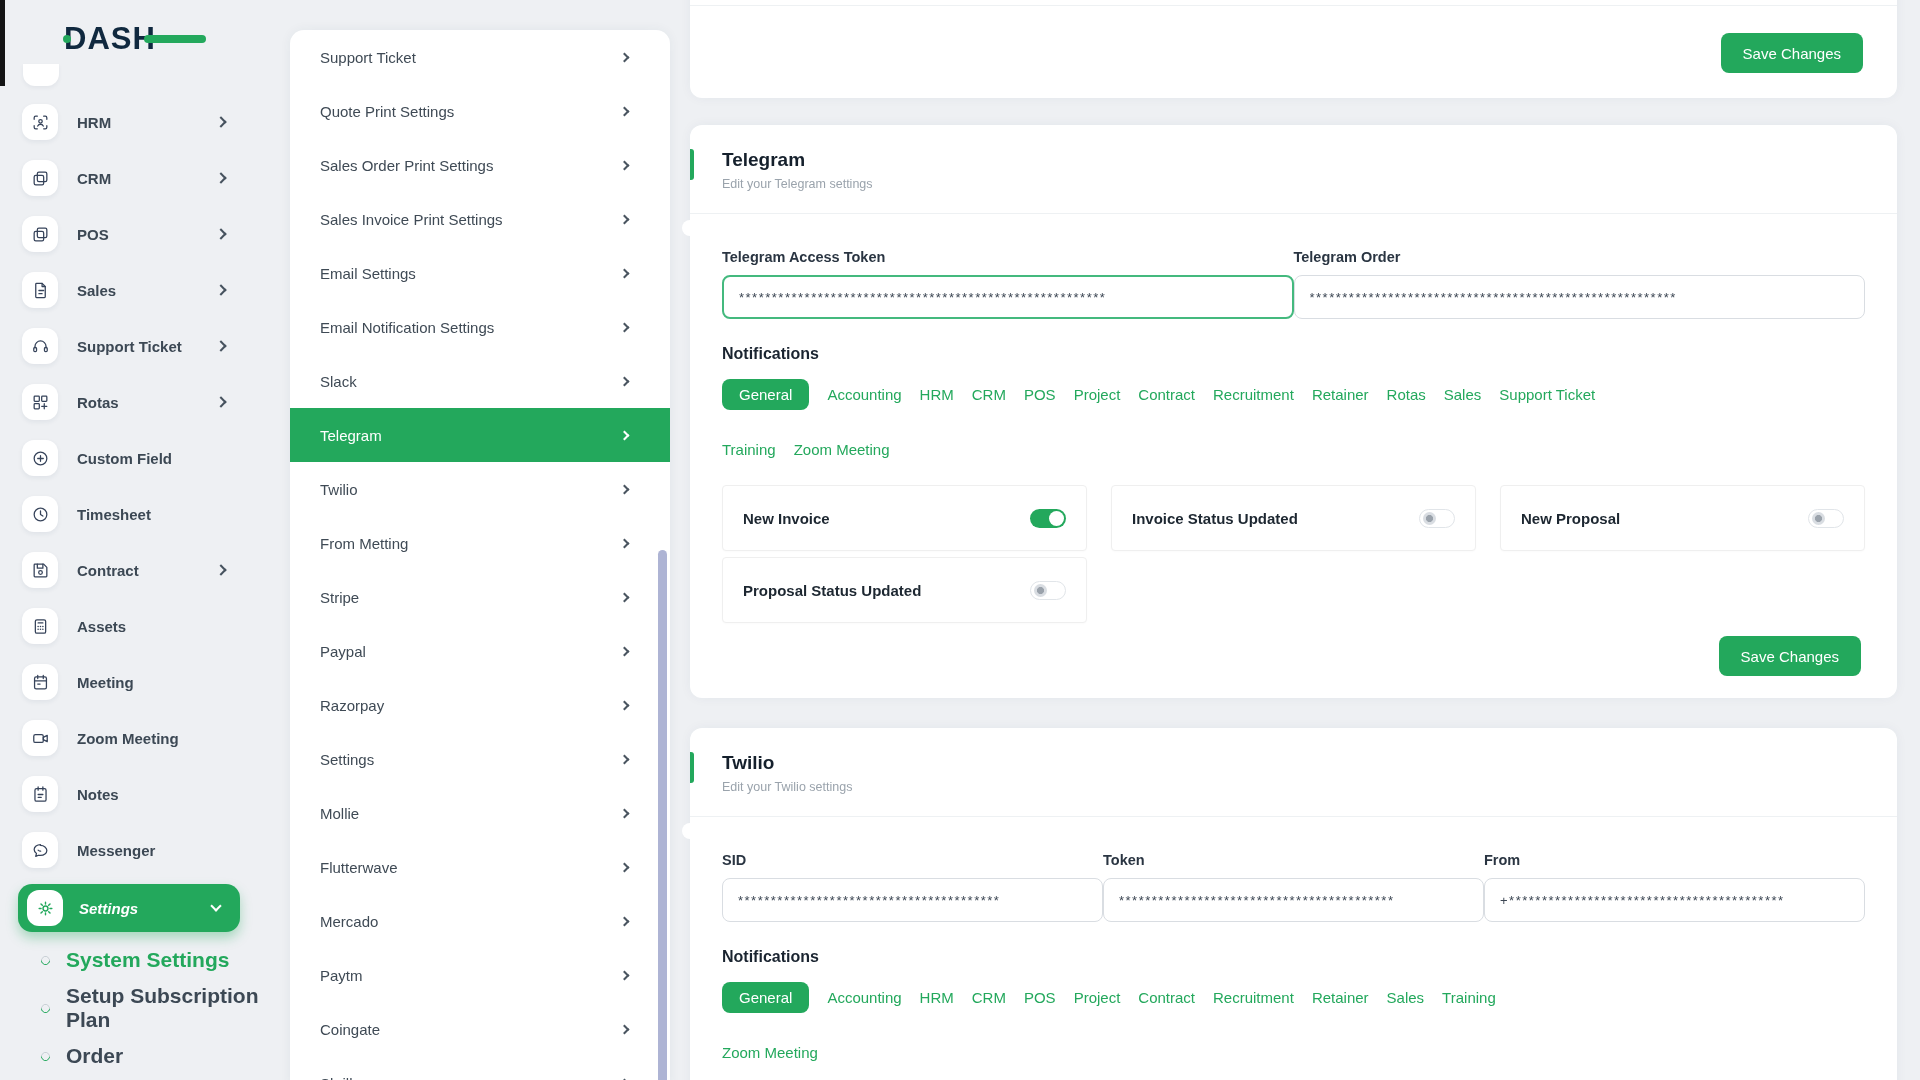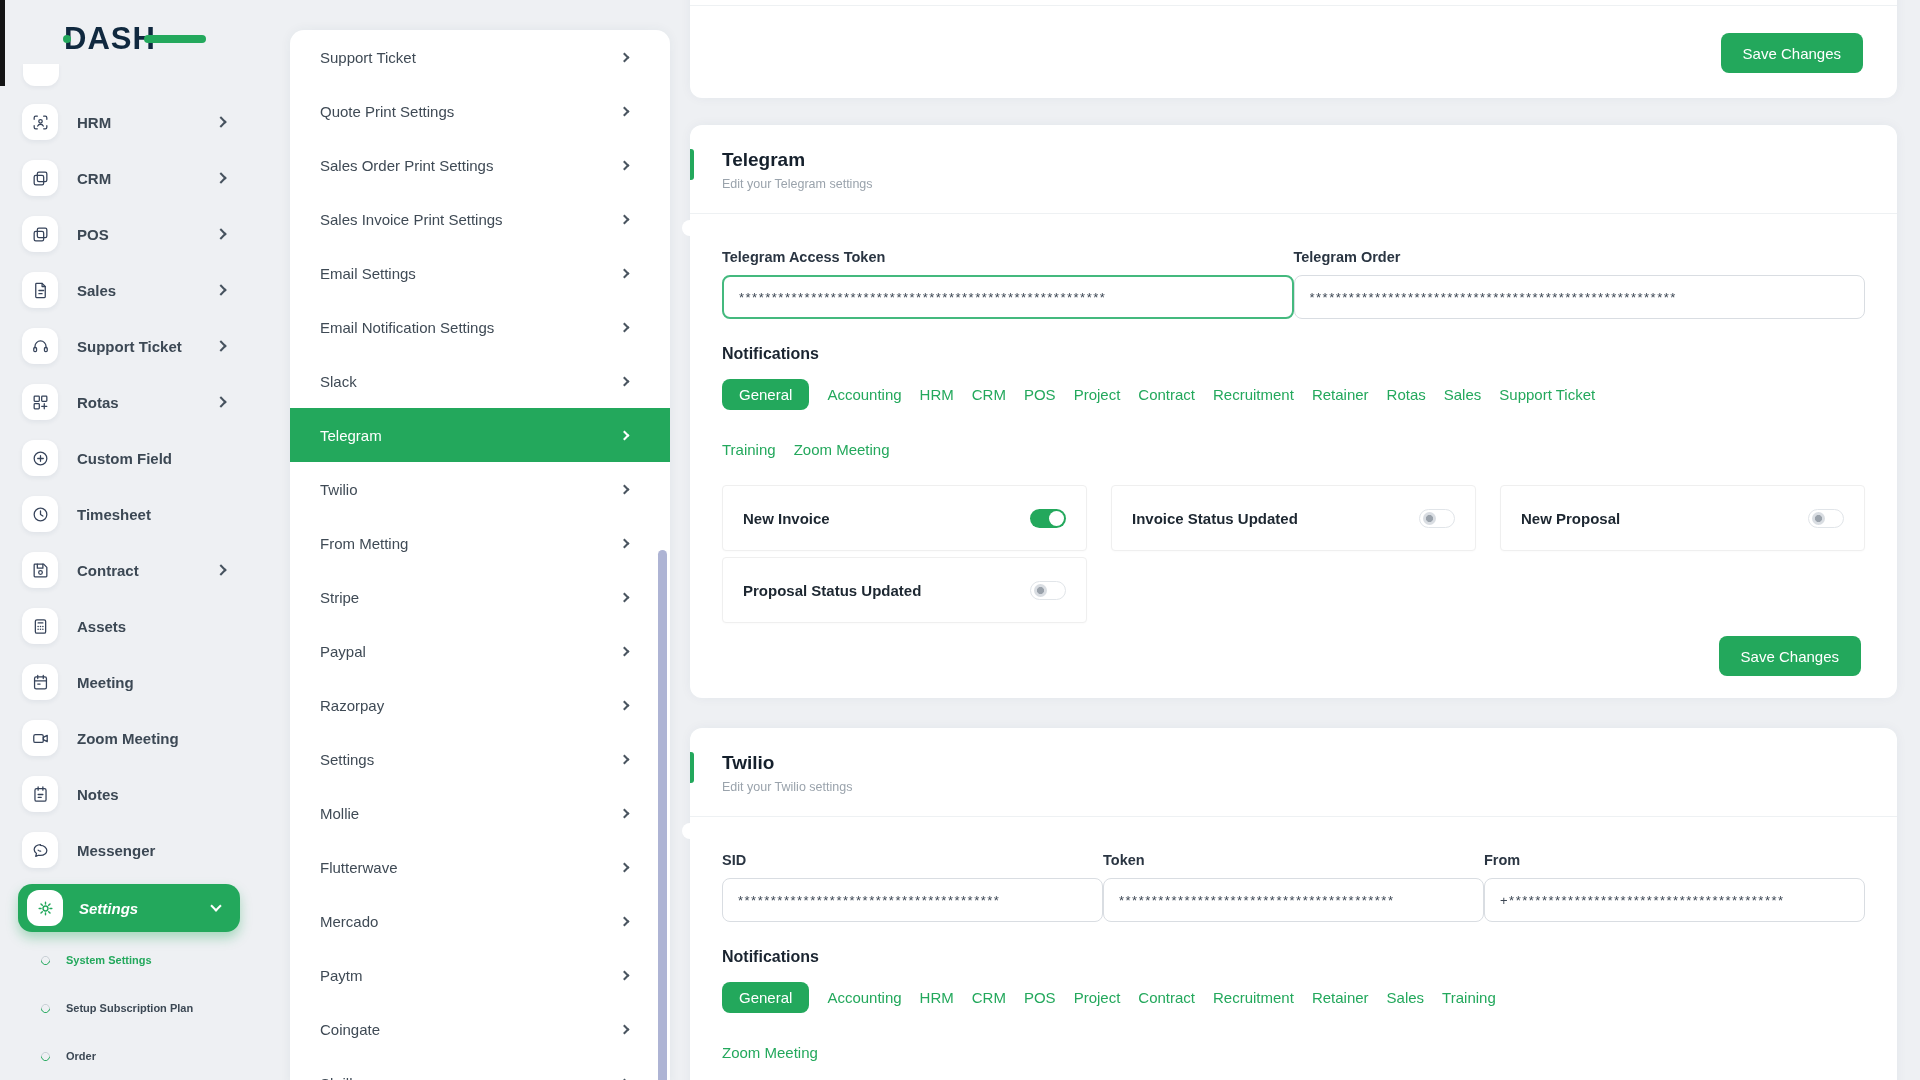--- a/index.html
+++ b/index.html
@@ -24,21 +24,21 @@
   .settings-pill { position:absolute; left:18px; top:884px; width:222px; height:48px; background:#23a85c;
     border-radius:14px; display:flex; align-items:center; padding-left:9px; cursor:pointer;
     box-shadow:0 6px 12px rgba(35,168,92,.35); }
   .settings-pill .chip { box-shadow:none; }
   .settings-pill .nav-label { color:#fff; margin-left:16px;font-style:italic; }
   .settings-pill .chev { border-color:#fff; transform:rotate(45deg); margin-right:20px; margin-top:-4px; }
   .sub-rows { position:absolute; left:0; top:936px; width:287px; }
   .sub-row { height:48px; display:flex; align-items:center; padding-left:41px; cursor:pointer; }
   .bullet { width:9px; height:9px; border-radius:50%; border:1.5px solid #c7ced4;
     border-bottom-color:#23a85c; border-left-color:#23a85c; transform:rotate(-45deg); flex:0 0 9px; }
-  .sub-label { margin-left:16px; font-size:11px; font-weight:600; color:#3c4854; }
+  .sub-label { margin-left:16px; font-size:21px; font-weight:600; color:#3c4854; }
   .sub-row.active .sub-label { color:#23a85c; font-weight:700; }
 
   
   .panel { position:absolute; left:290px; top:30px; width:380px; height:1060px; background:#fff;
     border-radius:14px 14px 0 0; box-shadow:0 0 12px rgba(40,60,90,.06); overflow:hidden; }
   .panel-row { height:54px; display:flex; align-items:center; padding:0 30px; cursor:pointer; }
   .panel-label { font-size:15px; color:#3f4a55; }
   .panel-row .chev { margin-right:12px; border-color:#4a5560; width:7px; height:7px; }
   .panel-row.active { background:#23a85c; }
   .panel-row.active .panel-label { color:#fff; }

